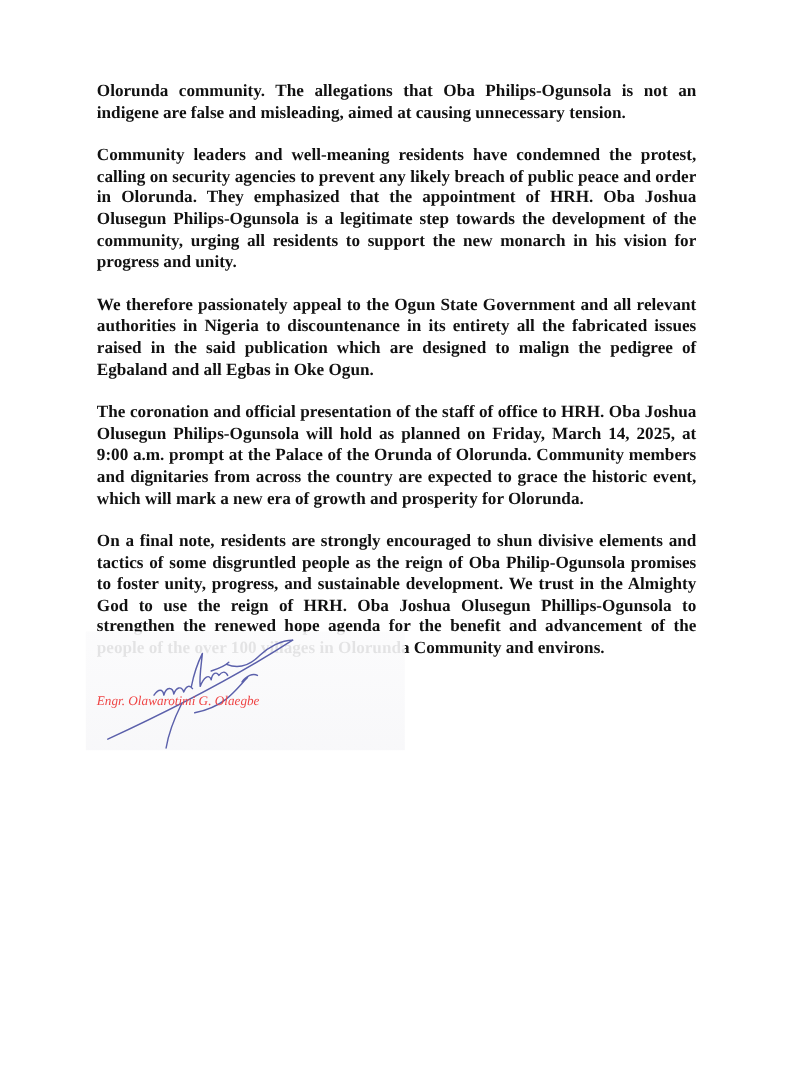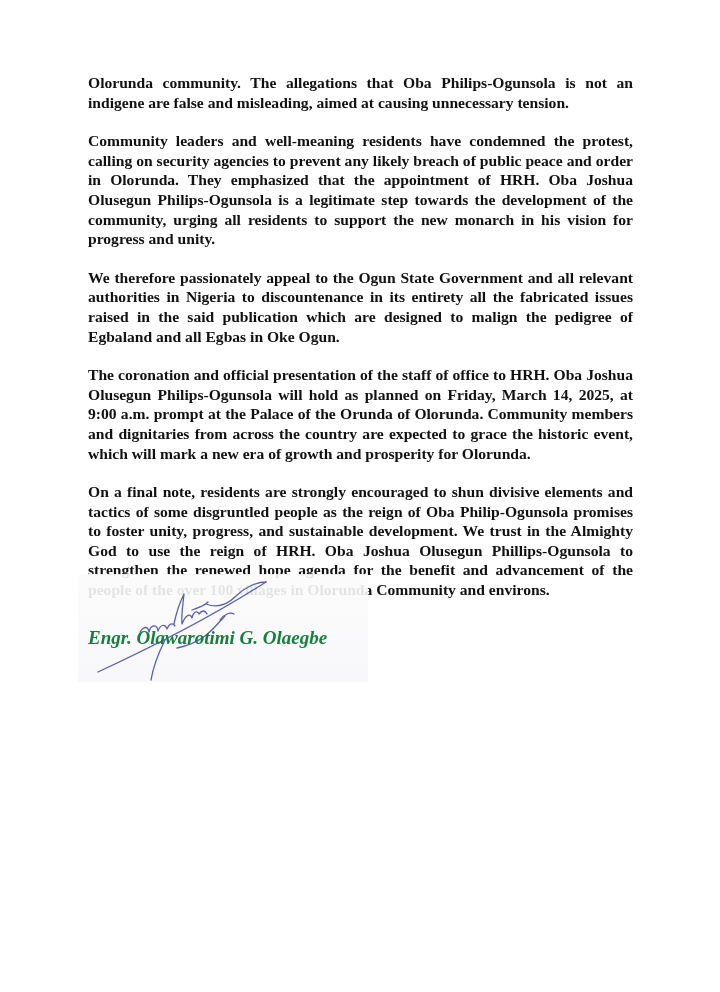--- a/index.html
+++ b/index.html
@@ -56,24 +56,24 @@
       position: absolute;
       left: 0;
       top: 0;
       width: 420px;
       height: 115px;
     }
     .signer-name, .signer-title {
       position: absolute;
       left: 18px;
       font-style: italic;
-      font-weight: bold;
-      font-size: 19px;
+      font-weight: normal;
+      font-size: 12px;
       line-height: 19px;
-      color: #15803d;
+      color: #ef4444;
       white-space: nowrap;
     }
     .signer-name { top: 58px; }
     .signer-title { top: 77px; }
   </style>
 </head>
 <body>
 
 <div class="page">
 

